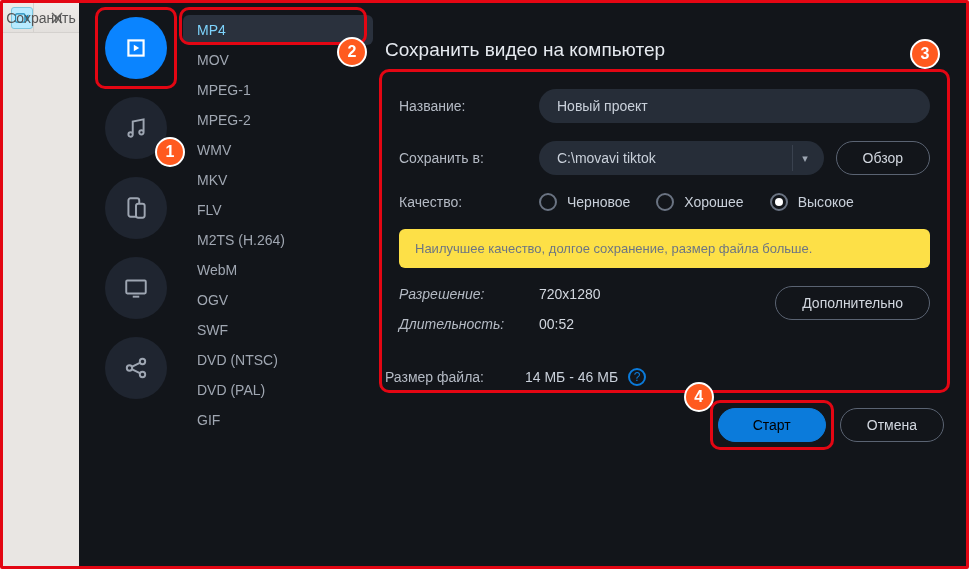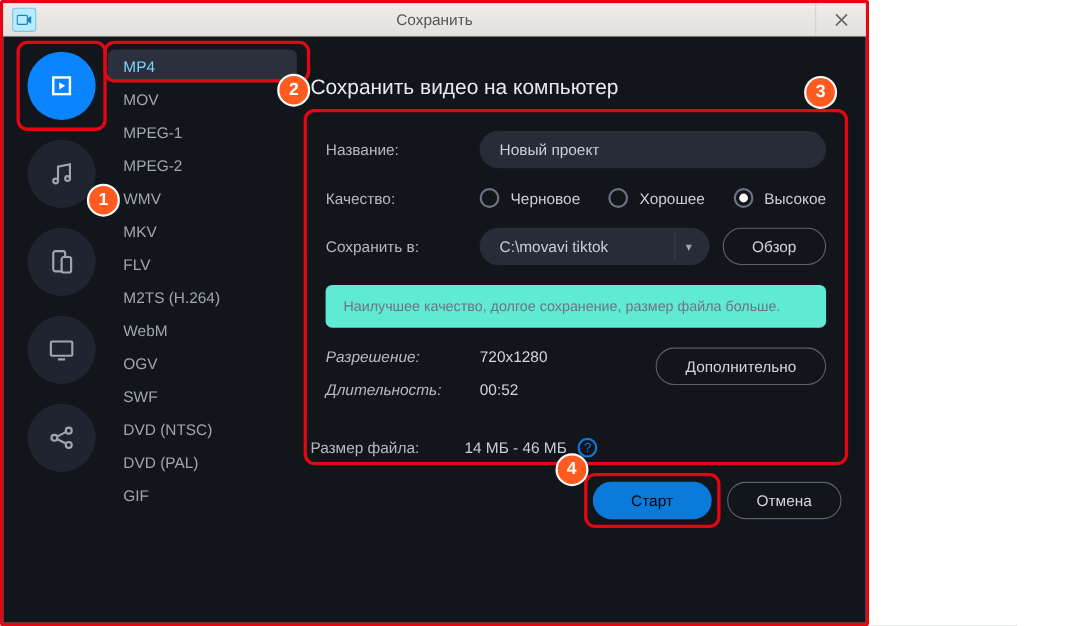--- a/index.html
+++ b/index.html
@@ -6,27 +6,27 @@
   body {
     font-family: -apple-system, BlinkMacSystemFont, "Segoe UI", Arial, sans-serif;
     background: #fff;
     width: 969px;
     height: 569px;
     overflow: hidden;
     font-size: 14px;
     color: #c9d0da;
   }
   .outer-frame {
-    width: 790px;
+    width: 969px;
     height: 569px;
     border: 3px solid #e30613;
     border-radius: 2px;
     background: #e9e6e3;
     display: flex;
-    flex-direction: column;
+    flex-direction: row;
   }
   
   .titlebar {
     height: 30px;
     background: linear-gradient(180deg,#efece9,#e3e0dd);
     display: flex;
     align-items: center;
     position: relative;
     border-bottom: 1px solid #d4d1ce;
   }
@@ -217,21 +217,21 @@
     border: 2px solid #6a7382;
     display: flex; align-items: center; justify-content: center;
   }
   .radio.checked .dot::after {
     content: "";
     width: 8px; height: 8px;
     background: #fff;
     border-radius: 50%;
   }
   .hint-box {
-    background: #5eead4;
+    background: #fde047;
     border-radius: 6px;
     padding: 12px 16px;
     color: #6d7582;
     font-size: 13px;
     margin-bottom: 18px;
   }
   .info-row {
     display: flex; align-items: center;
     margin-bottom: 8px;
   }
@@ -348,49 +348,49 @@
 
       <div class="settings-box" style="position:relative;">
         <div class="hl" style="left:-6px; top:-6px; right:-6px; height:324px;"></div>
         <div class="badge" style="right:4px; top:-36px;">3</div>
 
         <div class="row">
           <div class="lbl">Название:</div>
           <input class="text-input" value="Новый проект" style="">
         </div>
 
+        <div class="row path-row">
+          <div class="lbl">Сохранить в:</div>
+          <div class="path-wrap">
+            <div class="path-select">
+              <span class="path-text">C:\movavi tiktok</span>
+              <span class="chev">▾</span>
+            </div>
+            <button class="pill-btn">Обзор</button>
+          </div>
+        </div>
+
         <div class="row">
           <div class="lbl">Качество:</div>
           <div class="radio-group" id="qgroup">
               <div class="radio">
                 <span class="dot"></span>
                 <span>Черновое</span>
               </div>
               <div class="radio">
                 <span class="dot"></span>
                 <span>Хорошее</span>
               </div>
               <div class="radio checked">
                 <span class="dot"></span>
                 <span>Высокое</span>
               </div>
             </div>
         </div>
 
-        <div class="row path-row">
-          <div class="lbl">Сохранить в:</div>
-          <div class="path-wrap">
-            <div class="path-select">
-              <span class="path-text">C:\movavi tiktok</span>
-              <span class="chev">▾</span>
-            </div>
-            <button class="pill-btn">Обзор</button>
-          </div>
-        </div>
-
         <div class="hint-box">Наилучшее качество, долгое сохранение, размер файла больше.</div>
 
         <div style="display:flex; align-items:flex-start;">
           <div style="flex:1;">
             <div class="info-row" style="margin-bottom:14px;">
               <div class="lbl">Разрешение:</div>
               <div class="val">720x1280</div>
             </div>
             <div class="info-row">
               <div class="lbl">Длительность:</div>

